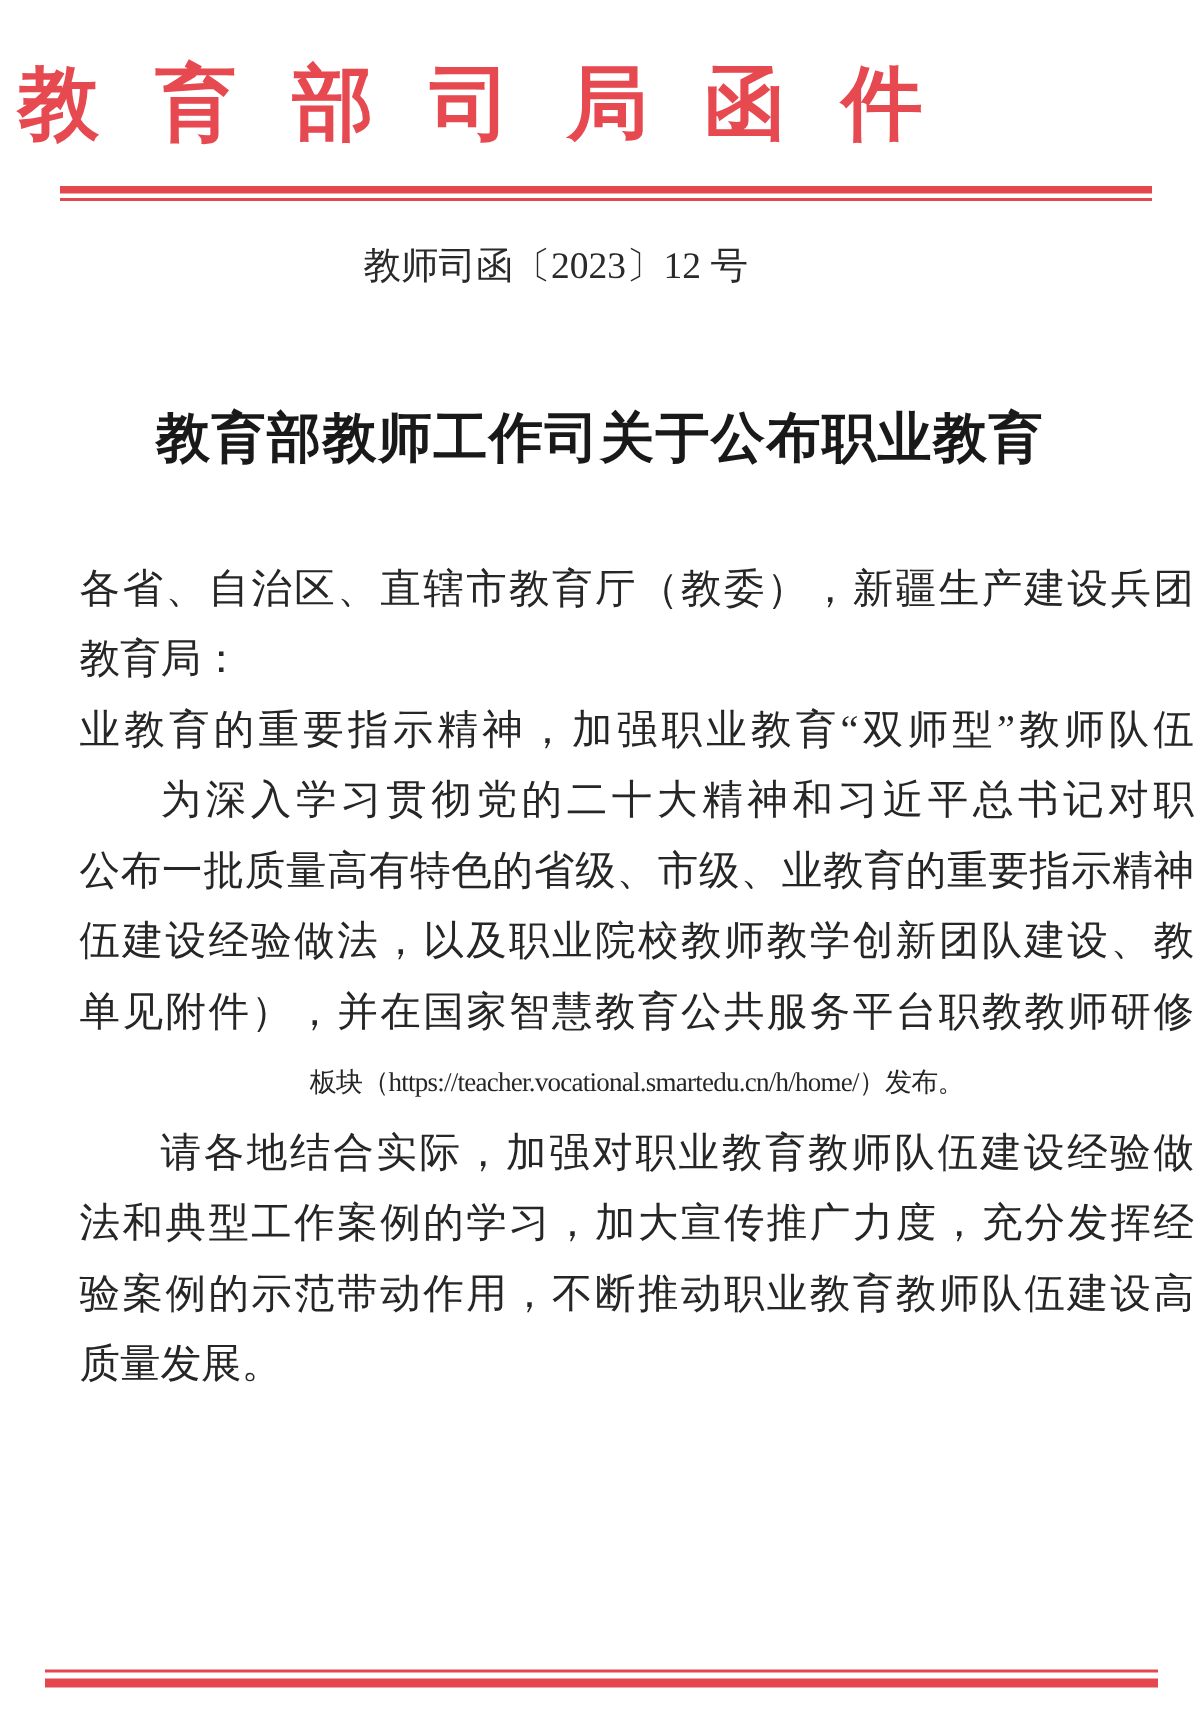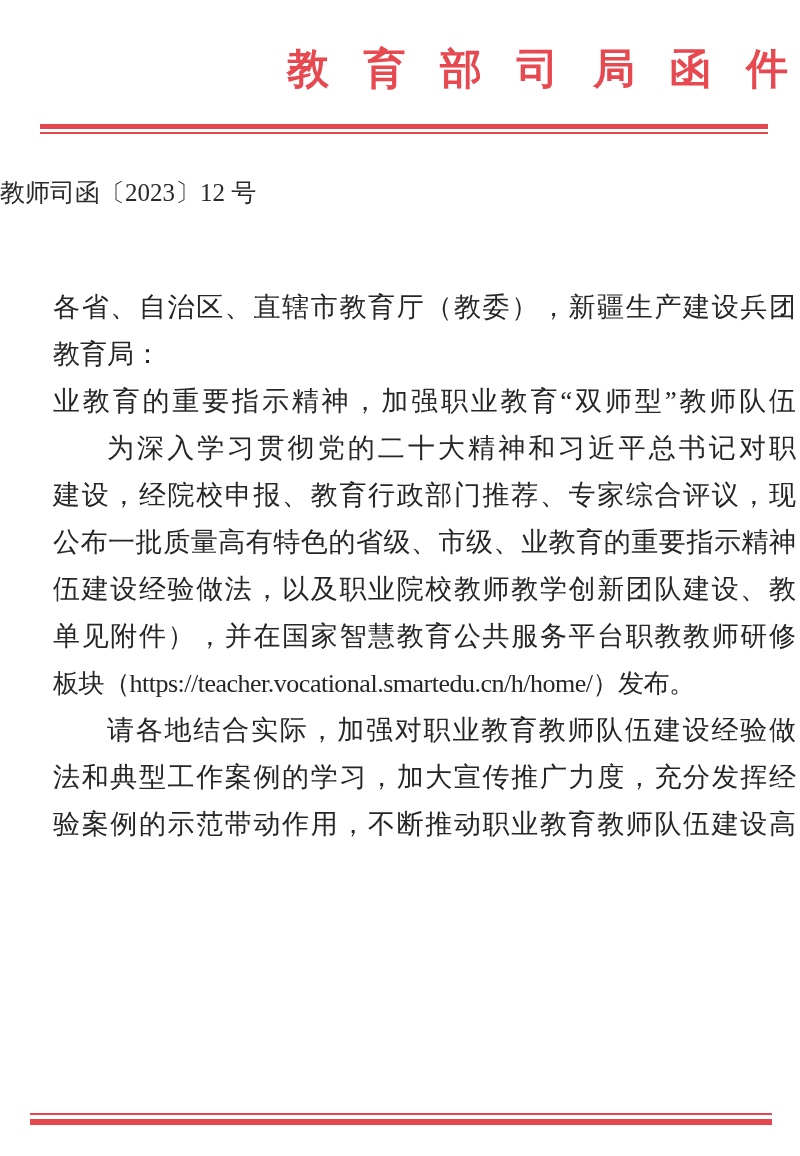--- a/index.html
+++ b/index.html
@@ -11,42 +11,42 @@
     background: #ffffff;
     overflow: hidden;
     font-family: "Liberation Serif", "DejaVu Serif", serif;
     color: #1f1f1f;
   }
   
   .letterhead {
     margin-top: 36px;
     height: 66px;
     line-height: 66px;
-    text-align: right;
-    font-size: 42px;
+    text-align: left;
+    font-size: 54px;
     font-weight: 700;
     color: #e64a50;
     letter-spacing: 12px;
     text-indent: 12px;
     white-space: nowrap;
   }
   
   .rule-top {
     margin: 22px 32px 0 40px;
     height: 0;
     border-top: 5px solid #e4474d;
     border-bottom: 2px solid #e4474d;
     padding-top: 3px;
     background: #ffffff;
   }
   
   .doc-number {
-    margin-top: 42px;
+    margin-top: 27px;
     margin-right: 59px;
-    text-align: left;
+    text-align: center;
     font-size: 25px;
     line-height: 34px;
     color: #2a2a2a;
   }
   
   .notice-title {
     margin-top: 74px;
     text-align: center;
     font-size: 36px;
     line-height: 47px;
@@ -57,21 +57,21 @@
   
   .body-text {
     margin: 53px 4px 0 53px;
     font-size: 27px;
     line-height: 47px;
     color: #262626;
   }
   .bline { height: 47px; overflow: visible; white-space: nowrap; }
   .j { text-align: justify; text-align-last: justify; text-justify: inter-character; }
   .i { text-indent: 2em; }
-  .u { font-size: 26px; letter-spacing: -0.5px; }
+  .u { font-size: 18px; letter-spacing: -0.5px; text-align: center; }
   
   .rule-bottom {
     position: absolute;
     left: 30px;
     right: 28px;
     top: 1113px;
     height: 0;
     border-top: 2px solid #e4474d;
     border-bottom: 6px solid #e4474d;
     padding-top: 4px;
@@ -83,32 +83,33 @@
 
 <div class="page">
 
   <div class="letterhead">教 育 部 司 局 函 件</div>
 
   <div class="rule-top"></div>
 
   <div class="doc-number">教师司函〔2023〕12 号</div>
 
   <div class="notice-title">
+    <div>教育部教师工作司关于公布职业教育</div>
   </div>
 
   <div class="body-text">
     <div class="bline j">各省、自治区、直辖市教育厅（教委），新疆生产建设兵团</div>
     <div class="bline">教育局：</div>
     <div class="bline j">业教育的重要指示精神，加强职业教育“双师型”教师队伍</div>
     <div class="bline j i">为深入学习贯彻党的二十大精神和习近平总书记对职</div>
-    <div class="bline j">建设，经院校申报、教育行政部门推荐、专家综合评议，现</div>
     <div class="bline j">公布一批质量高有特色的省级、市级、业教育的重要指示精神</div>
     <div class="bline j">伍建设经验做法，以及职业院校教师教学创新团队建设、教</div>
     <div class="bline j">单见附件），并在国家智慧教育公共服务平台职教教师研修</div>
     <div class="bline u">板块（https://teacher.vocational.smartedu.cn/h/home/）发布。</div>
     <div class="bline j i">请各地结合实际，加强对职业教育教师队伍建设经验做</div>
     <div class="bline j">法和典型工作案例的学习，加大宣传推广力度，充分发挥经</div>
     <div class="bline j">验案例的示范带动作用，不断推动职业教育教师队伍建设高</div>
+    <div class="bline">质量发展。</div>
   </div>
 
   <div class="rule-bottom"></div>
 
 </div>
 
 </body></html>

